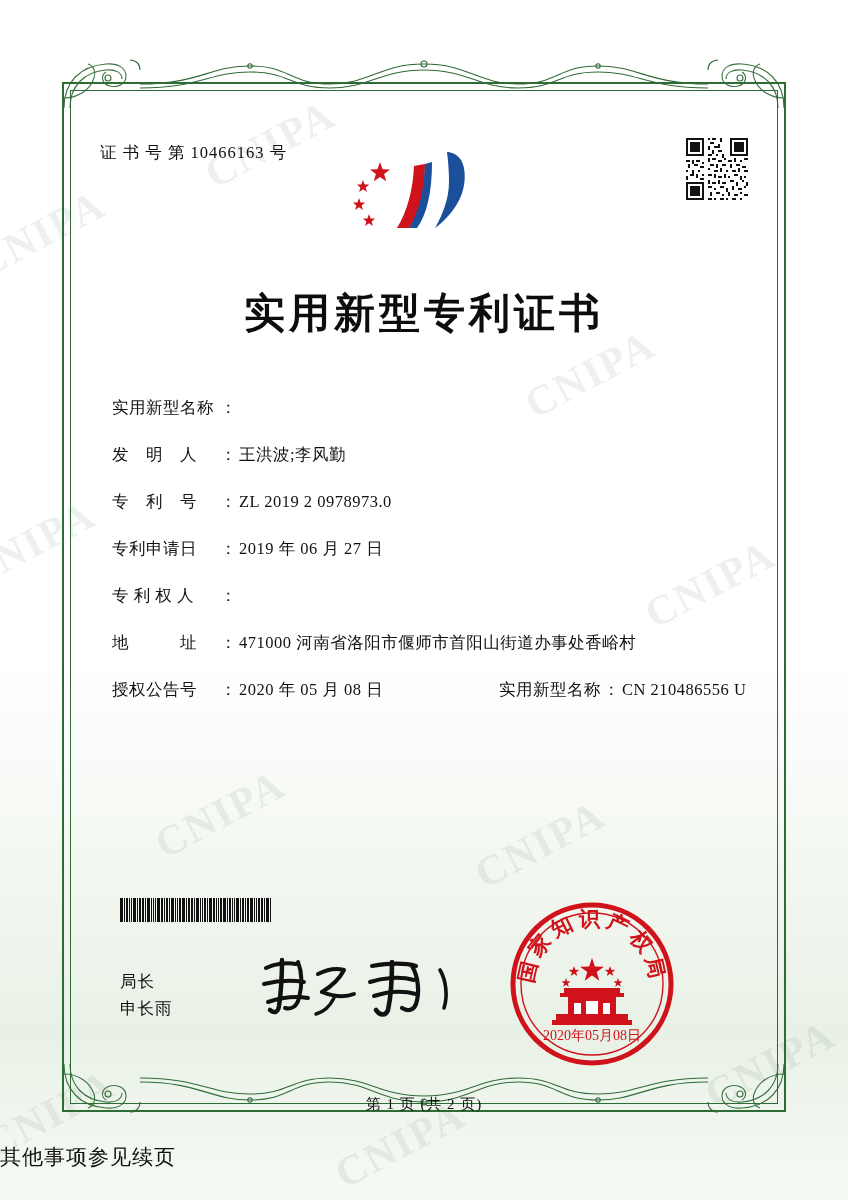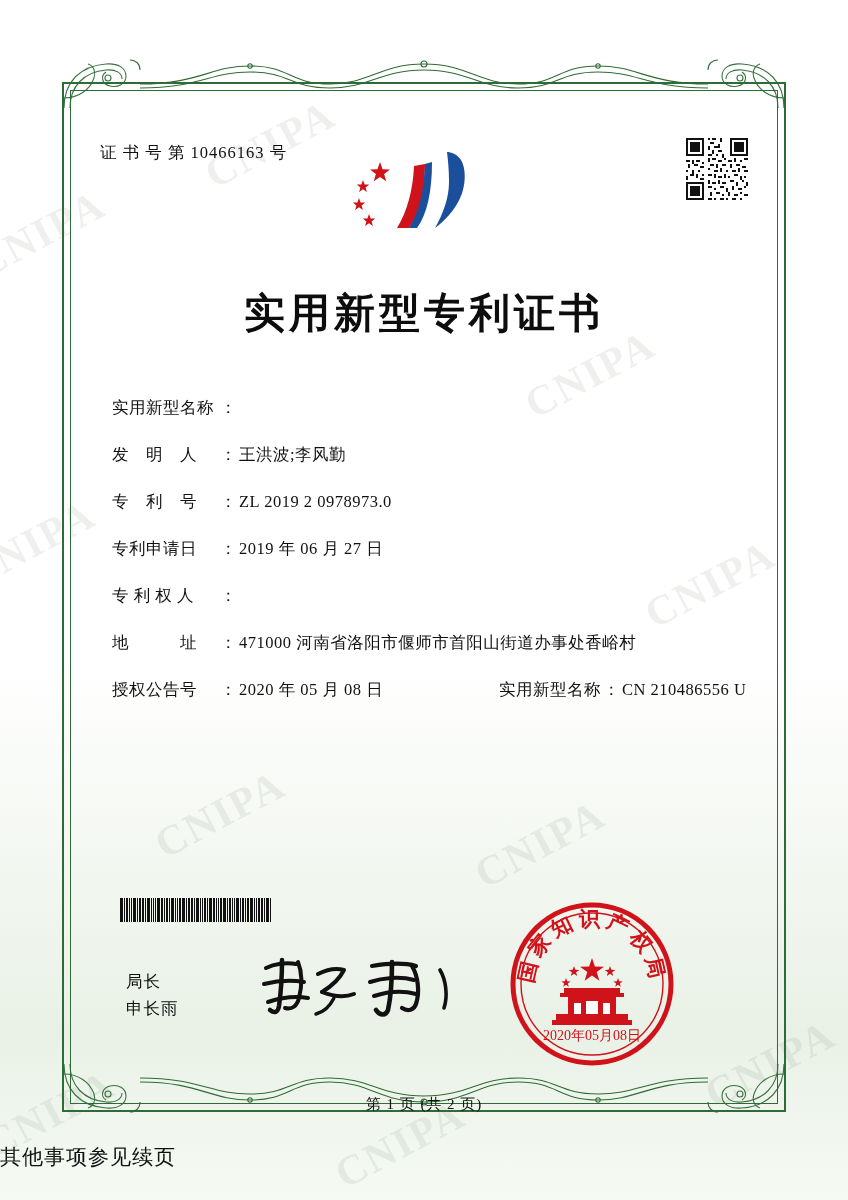--- a/index.html
+++ b/index.html
@@ -182,21 +182,21 @@
   .barcode i {
     display: block;
     background: #111;
     height: 100%;
     margin-right: 1px;
   }
 
   
   .sig-block {
     position: absolute;
-    left: 126px;
+    left: 120px;
     top: 968px;
     font-size: 16.5px;
     line-height: 27px;
     letter-spacing: 1px;
   }
   .signature {
     position: absolute;
     left: 252px;
     top: 952px;
     width: 210px;

